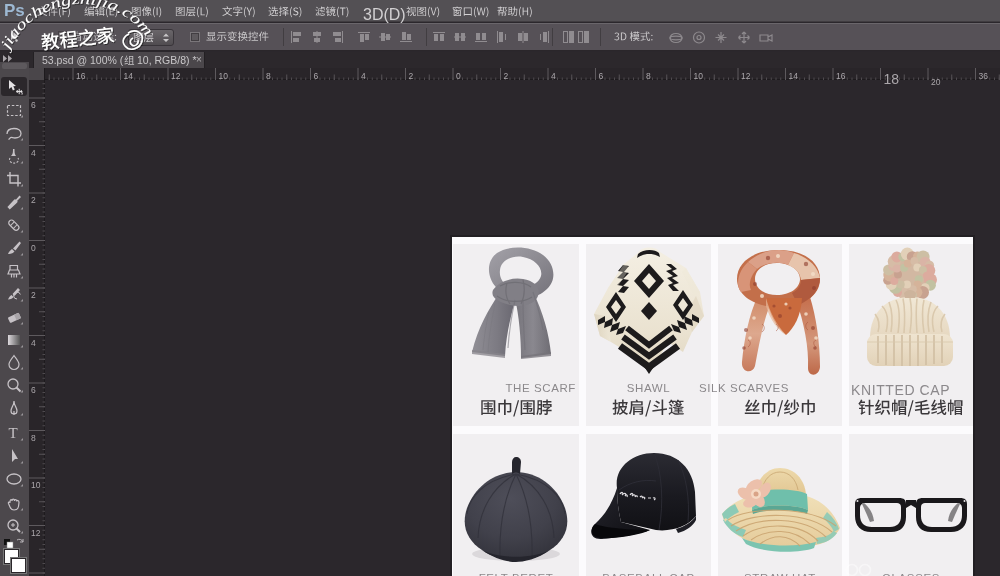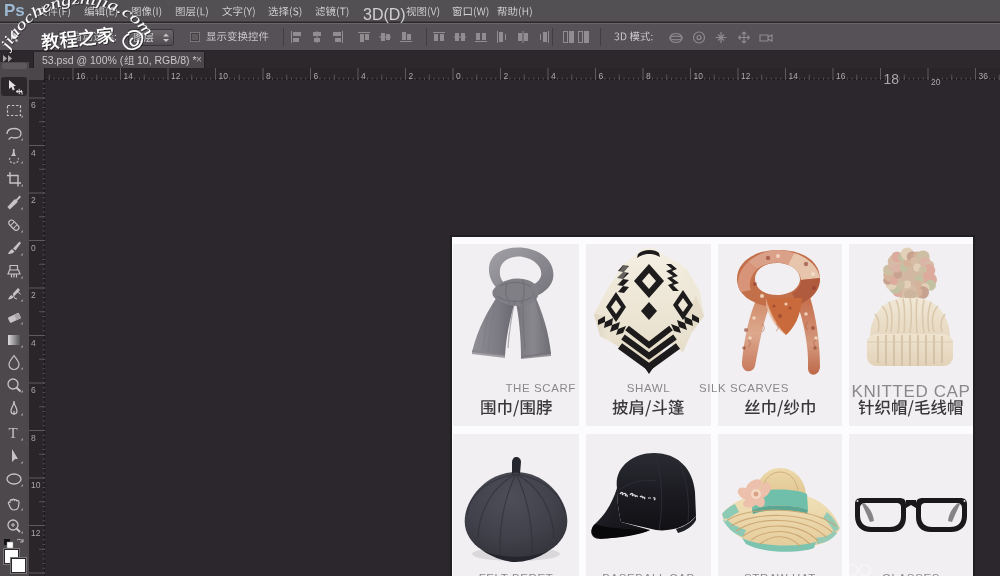--- a/index.html
+++ b/index.html
@@ -848,21 +848,21 @@
 <path d="M33 62 C39 68 40 76 37 88 M47 56 C51 64 51 75 49 89 M61 54 C63 64 63 75 61 89 M75 56 C73 64 73 75 75 89 M89 62 C83 68 82 76 85 88"></path>
 <path d="M40 58 C43 66 44 76 42 88 M54 54.5 C56 64 56 76 55 89 M68 54.5 C67 64 67 76 68 89 M82 58 C79 66 78 76 80 88"></path>
 <path d="M26 70 C30 75 31 81 29 88 M96 70 C92 75 91 81 93 88"></path>
 </g>
 <path d="M18 98 h86" stroke="#d8c8ac" stroke-width="1.2" opacity="0.8"></path>
 <path d="M55 49 C58 45 64 45 67 49 L66 54 L56 54 Z" fill="#cdb49c"></path>
 </svg>
     <div class="abs" style="left:456.0px;top:382px;width:120px;text-align:right;font-size:11.5px;letter-spacing:0.6px;color:#8b888b">THE SCARF</div>
     <div class="abs" style="left:588.5px;top:382px;width:120px;text-align:center;font-size:11.5px;letter-spacing:0.6px;color:#8b888b">SHAWL</div>
     <div class="abs" style="left:684px;top:382px;width:120px;text-align:center;font-size:11.5px;letter-spacing:0.6px;color:#8b888b">SILK SCARVES</div>
-    <div class="abs" style="left:851.0px;top:382px;width:120px;text-align:center;font-size:17px;letter-spacing:0.6px;color:#8b888b">KNITTED CAP</div>
+    <div class="abs" style="left:851.0px;top:382px;width:120px;font-size:14px;letter-spacing:0.6px;color:#8b888b">KNITTED CAP</div>
     <svg class="abs" style="left:479.8px;top:399px;overflow:visible" width="72" height="22">
       <path d="M3.7 4.2V5.4H7.4V6.6H4.4V7.8H7.4V9H3.5V10.2H7.4V13.4H8.8V10.2H11.5C11.4 10.9 11.3 11.3 11.2 11.4C11.1 11.5 10.9 11.6 10.7 11.6C10.5 11.6 10.1 11.6 9.6 11.5C9.7 11.8 9.9 12.3 9.9 12.7C10.5 12.7 11.1 12.7 11.4 12.7C11.8 12.7 12 12.5 12.3 12.3C12.6 11.9 12.8 11.2 12.9 9.5C13 9.3 13 9 13 9H8.8V7.8H12.1V6.6H8.8V5.4H12.7V4.2H8.8V3H7.4V4.2ZM1.3 1.2V15.9H2.7V15.1H13.7V15.9H15.3V1.2ZM2.7 13.8V2.6H13.7V13.8Z M18.4 3.9V13.6H20V5.5H24V15.9H25.7V5.5H29.7V11.7C29.7 12 29.6 12 29.3 12C29 12.1 27.9 12.1 26.8 12C27 12.4 27.3 13.1 27.4 13.5C28.9 13.5 29.8 13.5 30.5 13.3C31.1 13 31.3 12.6 31.3 11.7V3.9H25.7V0.6H24V3.9Z M33.2 17.5H34.5L39.1 1.3H37.8Z M43.2 4.2V5.4H46.8V6.6H43.9V7.8H46.8V9H43V10.2H46.8V13.4H48.3V10.2H50.9C50.8 10.9 50.7 11.3 50.6 11.4C50.5 11.5 50.4 11.6 50.2 11.6C50 11.6 49.5 11.6 49 11.5C49.2 11.8 49.3 12.3 49.3 12.7C49.9 12.7 50.5 12.7 50.8 12.7C51.2 12.7 51.5 12.5 51.7 12.3C52 11.9 52.2 11.2 52.4 9.5C52.4 9.3 52.4 9 52.4 9H48.3V7.8H51.5V6.6H48.3V5.4H52.2V4.2H48.3V3H46.8V4.2ZM40.7 1.2V15.9H42.2V15.1H53.2V15.9H54.7V1.2ZM42.2 13.8V2.6H53.2V13.8Z M62.7 2.1V3.5H66.3V5H62.6V8H63.8V8.8H67.7C67.3 9.2 66.8 9.6 66.3 9.9L66.3 10.8H62.4V12.2H66.3V14.3C66.3 14.5 66.2 14.6 66 14.6C65.8 14.6 65 14.6 64.2 14.5C64.4 14.9 64.6 15.5 64.7 15.9C65.8 15.9 66.6 15.9 67.1 15.7C67.7 15.5 67.8 15.1 67.8 14.4V12.2H71.6V10.8H67.8V10.3C68.8 9.7 69.7 9 70.5 8.3L69.5 7.5L69.2 7.5H64V6.4H70.1V8H71.6V5H67.8V3.5H71.4V2.1H67.8V0.6H66.3V2.1ZM57.5 1.2V7.1C57.5 9.6 57.4 12.9 56.4 15.2C56.7 15.3 57.3 15.7 57.6 15.9C58.2 14.4 58.6 12.3 58.7 10.4H60.6V14C60.6 14.2 60.5 14.3 60.3 14.3C60.1 14.3 59.6 14.3 58.9 14.3C59.1 14.7 59.3 15.4 59.3 15.8C60.4 15.8 61 15.7 61.4 15.5C61.9 15.2 62 14.8 62 14.1V1.2ZM58.8 2.6H60.6V5H58.8ZM58.8 6.4H60.6V8.9H58.8L58.8 7.1Z" fill="#3b383b"></path>
     </svg>
     <svg class="abs" style="left:612.3px;top:399px;overflow:visible" width="72" height="22">
       <path d="M2.7 0.6V3.8H0.8V5.3H2.7V8.6L0.5 9.2L0.9 10.7L2.7 10.1V14C2.7 14.3 2.6 14.3 2.4 14.3C2.2 14.3 1.6 14.3 1 14.3C1.2 14.7 1.3 15.4 1.4 15.7C2.4 15.8 3.1 15.7 3.5 15.5C4 15.2 4.2 14.8 4.2 14V9.7L5.8 9.2L5.6 7.8L4.2 8.2V5.3H5.8V3.8H4.2V0.6ZM6.4 2.9V7.3C6.4 9.6 6.3 12.7 4.5 14.8C4.9 15 5.5 15.5 5.7 15.8C7.3 13.8 7.8 10.9 7.9 8.5C8.5 10.1 9.2 11.5 10.2 12.7C9.2 13.6 8 14.2 6.7 14.6C7 14.9 7.4 15.5 7.5 15.9C8.9 15.4 10.2 14.7 11.3 13.8C12.3 14.7 13.6 15.4 15.1 15.9C15.3 15.4 15.7 14.8 16.1 14.5C14.7 14.1 13.4 13.5 12.4 12.7C13.6 11.3 14.6 9.6 15.1 7.3L14.1 7L13.9 7H11.6V4.4H13.9C13.7 5.1 13.5 5.8 13.4 6.3L14.7 6.6C15.1 5.7 15.5 4.3 15.8 3.1L14.7 2.9L14.4 2.9H11.6V0.6H10.1V2.9ZM10.1 4.4V7H7.9V4.4ZM13.3 8.4C12.8 9.7 12.1 10.8 11.3 11.7C10.5 10.7 9.8 9.6 9.3 8.4Z M23.5 1C23.8 1.3 24.1 1.8 24.3 2.2H18.8V5.8C18.8 8.4 18.6 12.1 16.9 14.6C17.3 14.8 18 15.2 18.3 15.5C19.9 12.9 20.3 9.2 20.4 6.5H30.7V2.2H26.1C25.8 1.7 25.4 1 25 0.4ZM20.4 3.5H29.2V5.2H20.4ZM29.5 8.6V9.8H22.7V8.6ZM21.1 7.4V15.9H22.7V13.2H29.5V14.2C29.5 14.5 29.4 14.5 29.2 14.6C28.9 14.6 28 14.6 27.2 14.5C27.4 14.9 27.6 15.4 27.7 15.8C28.9 15.8 29.8 15.8 30.3 15.6C30.9 15.4 31.1 15 31.1 14.2V7.4ZM22.7 10.8H29.5V12.1H22.7Z M33.2 17.5H34.5L39.1 1.3H37.8Z M43.3 2.7C44.6 3.3 46.3 4.4 47.1 5L48.1 3.7C47.2 3 45.4 2.1 44.2 1.5ZM41.3 6.5C42.8 7.2 44.7 8.2 45.6 8.9L46.6 7.6C45.6 6.9 43.7 6 42.3 5.4ZM40.3 11.3 40.5 12.8 49.6 11.5V15.9H51.2V11.3L55.1 10.7L54.9 9.2L51.2 9.7V0.6H49.6V10Z M57.3 5.3C58 6.1 59 7.1 59.4 7.7L60.7 6.9C60.2 6.3 59.2 5.3 58.5 4.7ZM60.3 8.5H56.9V9.8H58.9V13.1C58.1 13.4 57.3 14 56.5 14.7L57.5 15.9C58.3 15 59.2 14.1 59.8 14.1C60.2 14.1 60.8 14.6 61.5 14.9C62.7 15.5 64.1 15.7 66 15.7C67.6 15.7 70.2 15.6 71.5 15.6C71.5 15.2 71.7 14.5 71.9 14.1C70.3 14.3 67.8 14.4 66.1 14.4C64.3 14.4 62.9 14.3 61.8 13.8C61.1 13.4 60.7 13.1 60.3 13ZM65.8 8.4V9.3H62.2V10.2H65.8V10.8H62.5V11.7H65.8V12.4H61.6V13.3H65.8V14.2H67.2V13.3H71.1V12.4H67.2V11.7H70.2V10.8H67.2V10.2H70.5V9.3H67.2V8.4ZM64.7 5.7H68.2C67.7 6.1 67.1 6.4 66.4 6.7C65.7 6.4 65.1 6.1 64.7 5.7ZM65.6 0.5C65 1.8 64.1 3 62.9 3.8C63.3 4 64 4.3 64.3 4.6C64.5 4.4 64.7 4.2 64.9 4C64.2 4.8 63 5.6 61.4 6.1C61.7 6.3 62.1 6.7 62.3 7C62.8 6.8 63.3 6.6 63.8 6.3C64.1 6.6 64.5 6.9 65 7.2C63.7 7.6 62.2 7.9 60.7 8.1C61 8.3 61.2 8.8 61.3 9.1C63.1 8.9 64.8 8.5 66.4 7.9C67.7 8.4 69.3 8.8 71.2 9C71.3 8.7 71.6 8.2 71.9 7.9C70.4 7.8 69 7.5 67.9 7.2C68.8 6.7 69.6 6.1 70.2 5.3L69.4 4.8L69.2 4.8H65.7C66 4.6 66.2 4.4 66.4 4.1L65 3.8C65.3 3.6 65.5 3.3 65.7 3H66.9C67.3 3.5 67.7 4.2 67.9 4.6L69.4 4.2L68.5 3H71.5V1.8H66.6C66.7 1.5 66.9 1.2 67 0.9ZM58.9 0.5C58.4 1.7 57.5 3 56.5 3.8C56.8 4 57.5 4.4 57.7 4.6C58.2 4.2 58.7 3.6 59.1 3H59.7L60.6 4.8L62 4.4L61.2 3H63.8V1.8H59.9C60 1.5 60.2 1.2 60.3 0.9Z" fill="#3b383b"></path>
     </svg>
     <svg class="abs" style="left:743.8px;top:399px;overflow:visible" width="72" height="22">
       <path d="M0.8 13.6V15H15.7V13.6ZM2 12.3C2.4 12.1 3.1 12 7.8 11.7C7.8 11.4 7.8 10.8 7.9 10.3L3.8 10.5C5.5 8.8 7.1 6.5 8.4 4.2L7.1 3.5C6.6 4.5 6 5.4 5.4 6.3L3.3 6.3C4.3 4.9 5.3 3 6.1 1.2L4.7 0.6C3.9 2.7 2.7 4.9 2.3 5.5C1.9 6.1 1.6 6.5 1.2 6.5C1.4 6.9 1.7 7.6 1.7 7.9C2 7.8 2.5 7.7 4.5 7.6C3.8 8.6 3.2 9.3 2.9 9.6C2.3 10.3 1.9 10.7 1.5 10.8C1.7 11.2 1.9 12 2 12.3ZM8.8 12.2C9.2 12 10 11.9 15.1 11.6C15.1 11.3 15.2 10.7 15.3 10.2L10.7 10.4C12.4 8.7 14.1 6.6 15.5 4.4L14.1 3.6C13.6 4.5 13.1 5.4 12.5 6.2L10.2 6.2C11.2 4.8 12.3 3 13.1 1.2L11.6 0.6C10.8 2.7 9.6 4.9 9.1 5.4C8.7 6 8.4 6.4 8.1 6.5C8.3 6.8 8.5 7.6 8.6 7.9C8.9 7.7 9.3 7.7 11.5 7.5C10.8 8.5 10.1 9.2 9.8 9.6C9.2 10.2 8.7 10.7 8.3 10.8C8.4 11.2 8.7 11.9 8.8 12.2Z M18.4 3.9V13.6H20V5.5H24V15.9H25.7V5.5H29.7V11.7C29.7 12 29.6 12 29.3 12C29 12.1 27.9 12.1 26.8 12C27 12.4 27.3 13.1 27.4 13.5C28.9 13.5 29.8 13.5 30.5 13.3C31.1 13 31.3 12.6 31.3 11.7V3.9H25.7V0.6H24V3.9Z M33.2 17.5H34.5L39.1 1.3H37.8Z M40 13.5 40.4 15C42 14.5 44.2 13.9 46.3 13.3L46.1 11.9C43.9 12.5 41.6 13.2 40 13.5ZM47.3 3.4C47.1 5.2 46.7 7.1 46.1 8.3C46.5 8.5 47.1 8.8 47.4 9C48 7.7 48.5 5.6 48.7 3.7ZM52.1 3.6C52.9 5 53.6 6.9 53.9 8.1L55.3 7.6C55 6.4 54.3 4.5 53.5 3.1ZM53.2 8.7C52 12 49.4 13.7 45.3 14.5C45.7 14.9 46 15.5 46.2 15.9C50.6 14.9 53.3 12.9 54.6 9.1ZM49.8 0.6V10.8H51.3V0.6ZM40.4 7.6C40.7 7.5 41.1 7.4 42.9 7.2C42.3 8.1 41.7 8.8 41.4 9.1C40.9 9.7 40.5 10.1 40.1 10.2C40.2 10.6 40.5 11.3 40.6 11.6C41 11.4 41.6 11.2 46.1 10.5C46 10.2 46 9.6 46 9.2L42.7 9.6C43.9 8.2 45.2 6.5 46.2 4.8L44.9 4C44.6 4.6 44.2 5.2 43.8 5.8L42 6C43 4.6 44 2.9 44.7 1.2L43.3 0.6C42.6 2.6 41.3 4.6 40.9 5.2C40.6 5.7 40.3 6.1 39.9 6.2C40.1 6.6 40.4 7.3 40.4 7.6Z M57.8 3.9V13.6H59.5V5.5H63.4V15.9H65.1V5.5H69.2V11.7C69.2 12 69.1 12 68.7 12C68.4 12.1 67.3 12.1 66.2 12C66.5 12.4 66.7 13.1 66.8 13.5C68.3 13.5 69.3 13.5 69.9 13.3C70.6 13 70.8 12.6 70.8 11.7V3.9H65.1V0.6H63.4V3.9Z" fill="#3b383b"></path>
     </svg>
     <svg class="abs" style="left:858.3px;top:399px;overflow:visible" width="105" height="22">

